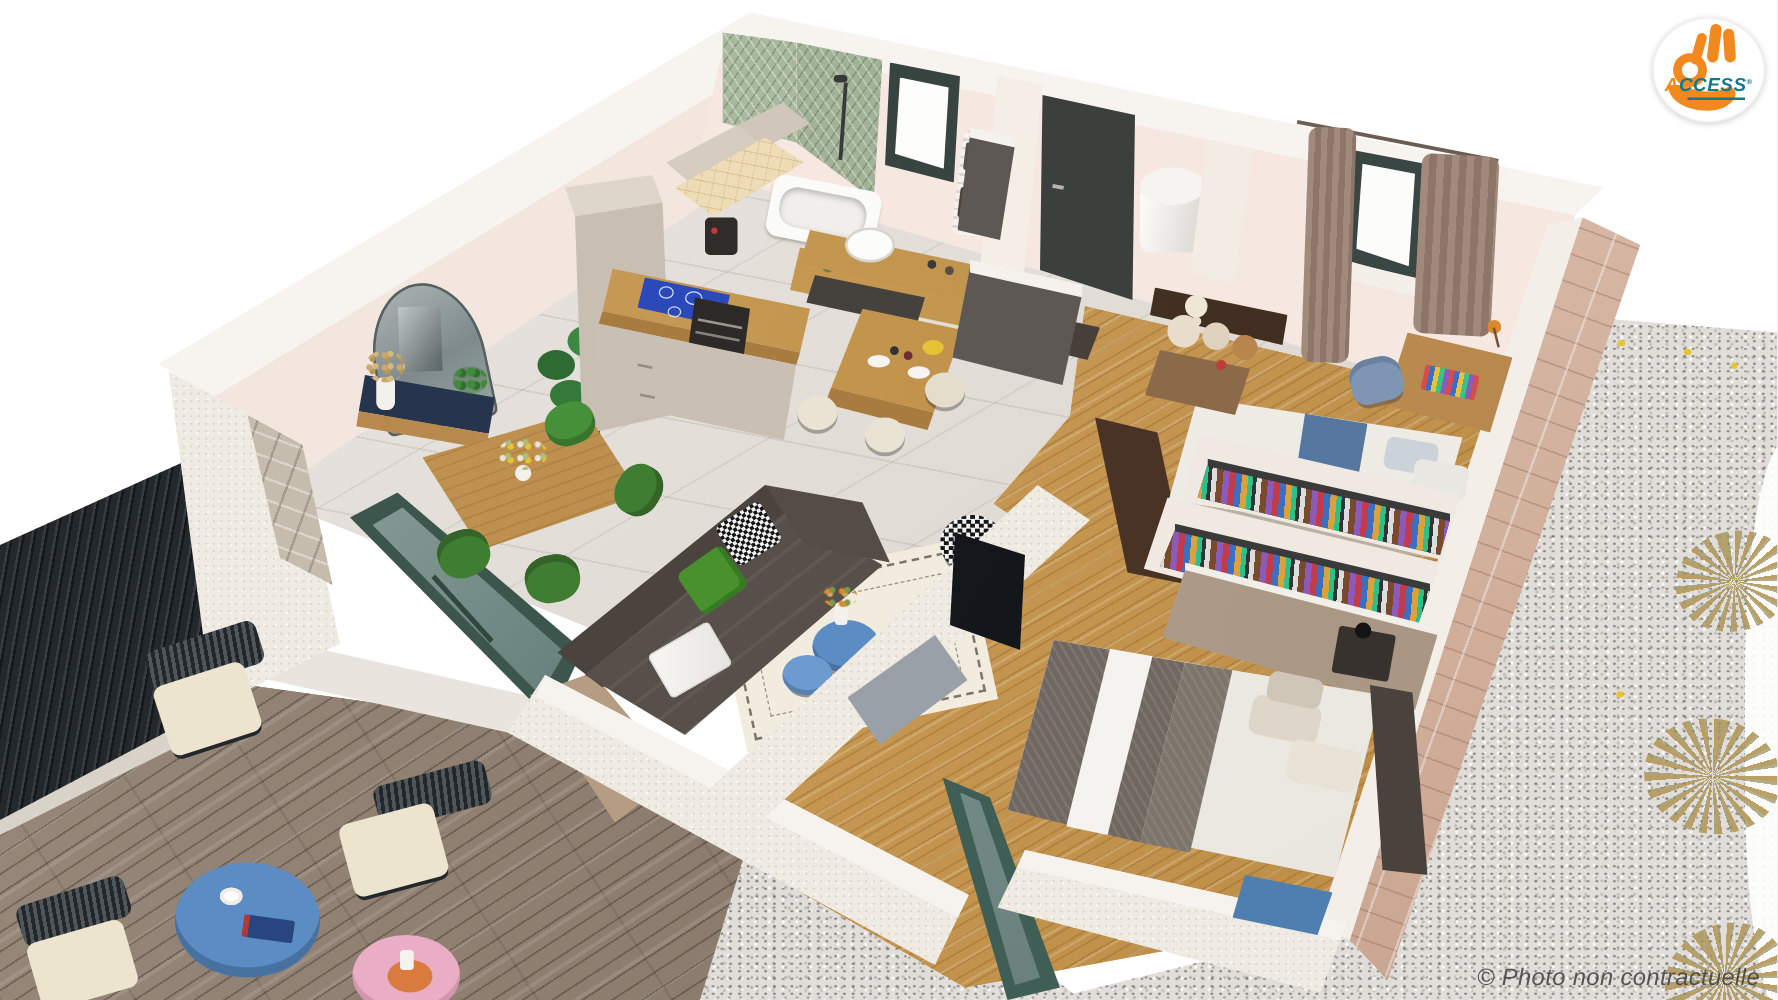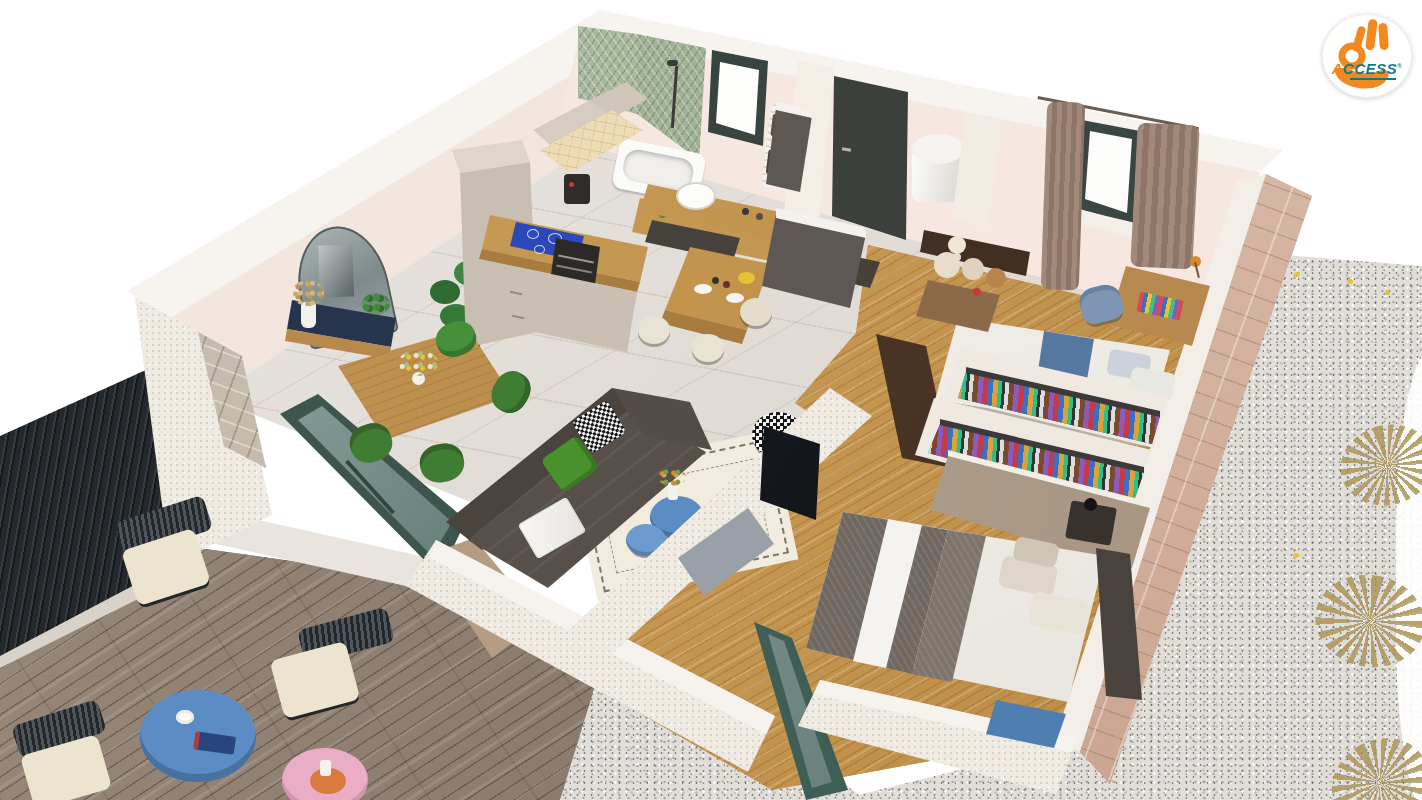--- a/index.html
+++ b/index.html
@@ -290,14 +290,15 @@
         <rect x="45" y="5" width="9" height="31" rx="4.5" transform="rotate(7 49 20)"></rect>
         <rect x="57" y="9" width="9" height="27" rx="4.5" transform="rotate(-4 61 22)"></rect>
         <circle cx="30" cy="42" r="10" fill="none" stroke="#f2891e" stroke-width="7"></circle>
         <path d="M12 54 Q14 70 36 74 Q58 77 66 64 Q68 58 62 55 Q44 64 24 54 Z"></path>
       </g>
     </svg>
     <div id="logo-text"><span class="init">A</span><span>CCESS</span><sup>®</sup></div>
     <div id="logo-underline"></div>
   </div>
 
+  <div id="caption">© Photo non contractuelle</div>
 
 </div>
 
 </body></html>

